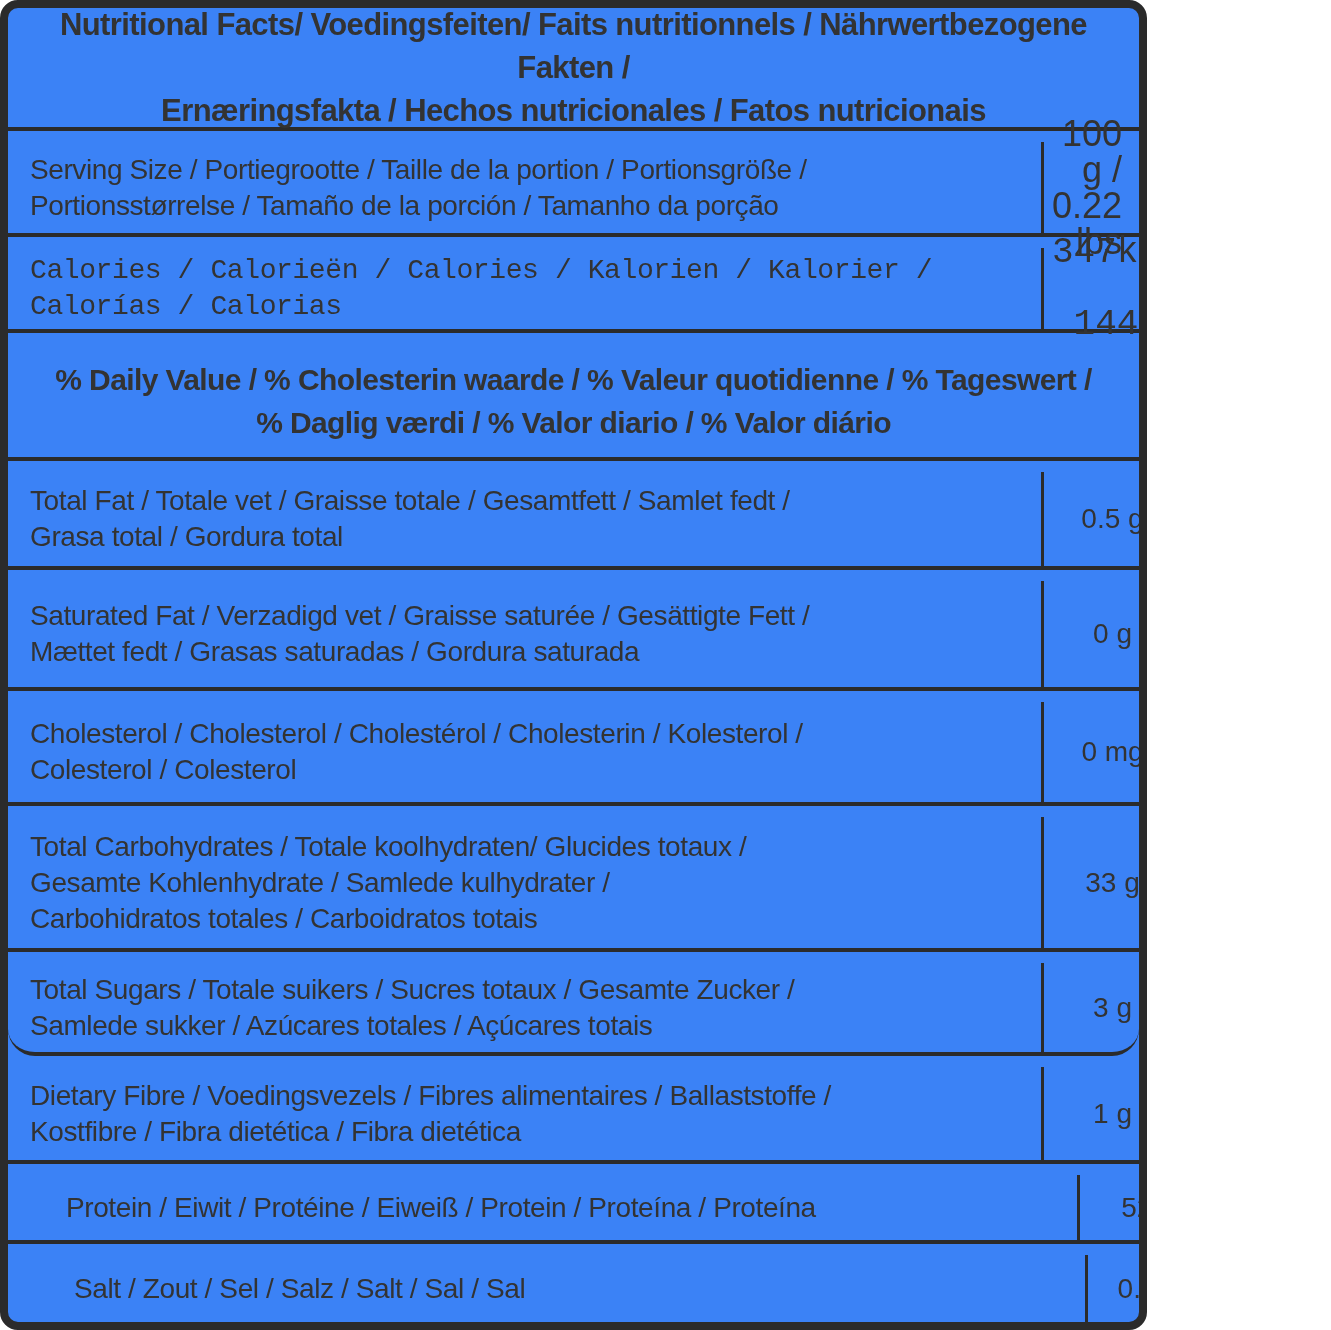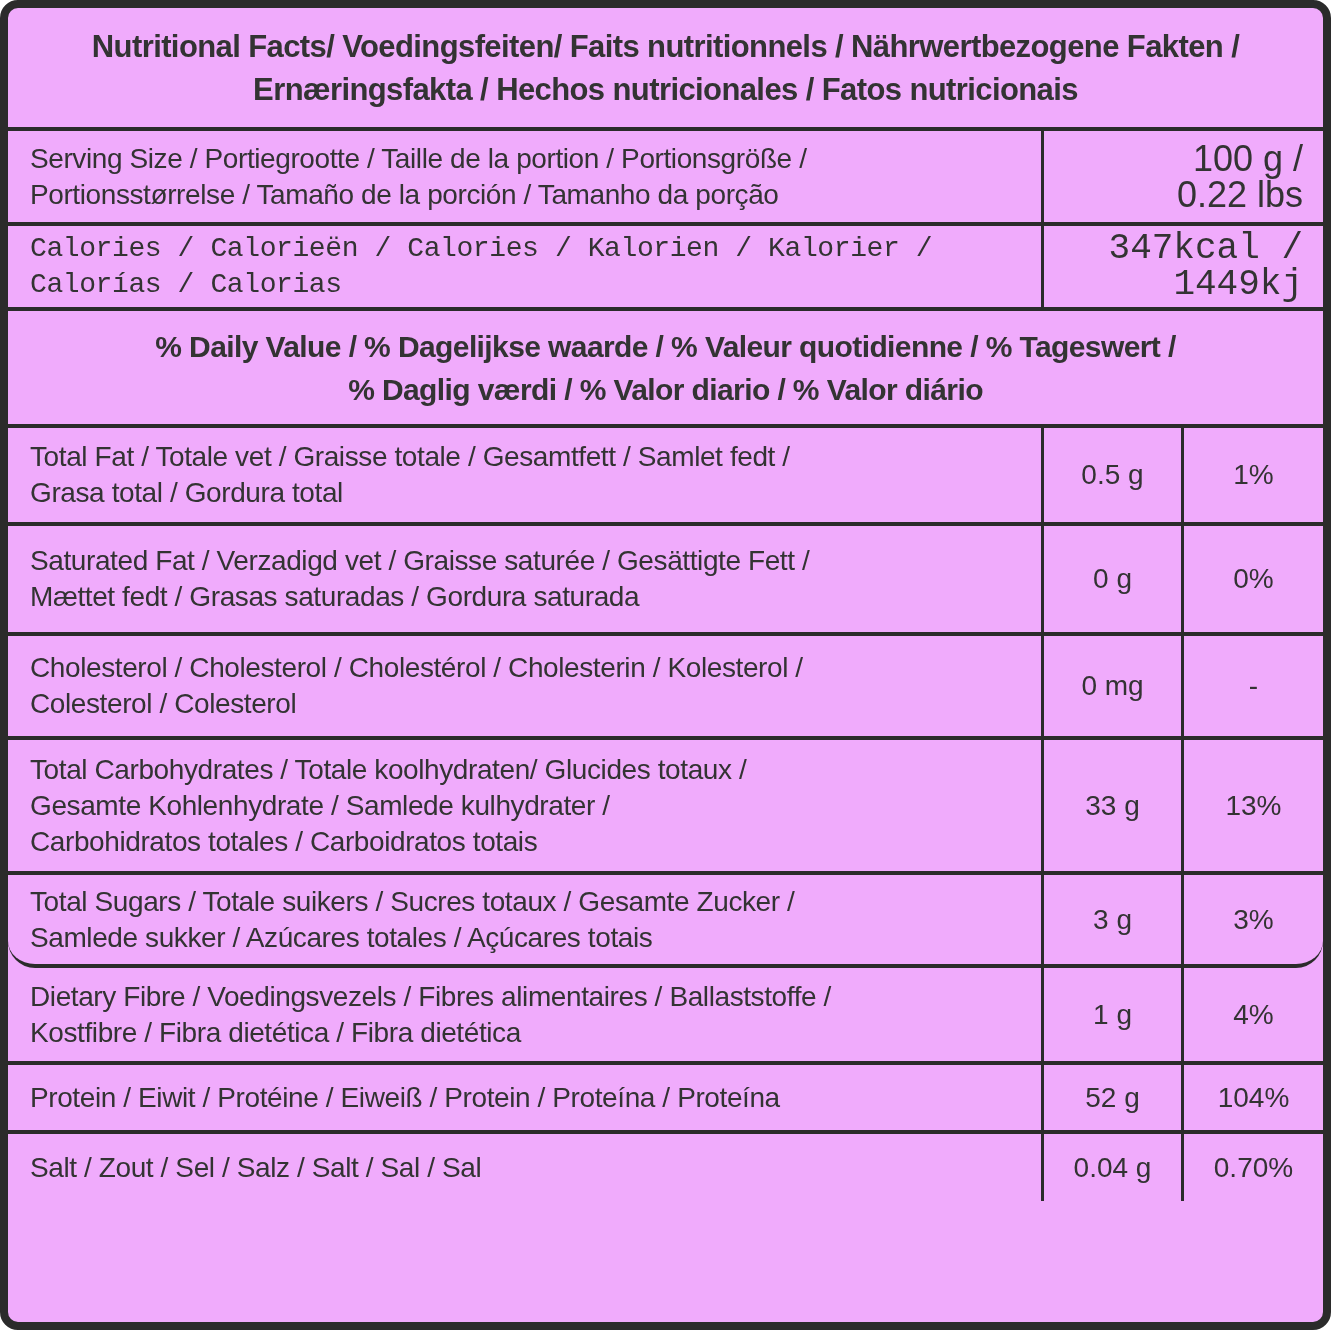--- a/index.html
+++ b/index.html
@@ -12,38 +12,39 @@
   .page{
     width:1331px;
     height:1330px;
     position:relative;
     background:#ffffff;
   }
   .nf-label{
     box-sizing:border-box;
     position:absolute;
     left:0; top:0;
-    width:1331px;
+    width:1147px;
     height:1330px;
-    background:#f0abfc;
+    background:#3b82f6;
     border:8px solid #2b2b2b;
     border-radius:18px;
     overflow:hidden;
     display:flex;
     flex-direction:column;
+    justify-content:space-between;
   }
   .row{
     box-sizing:border-box;
     border-bottom:4px solid #2b2b2b;
     display:flex;
     flex-direction:row;
     align-items:stretch;
     flex:0 0 auto;
   }
-  .row:last-child{ border-bottom:none; }
+  .row:last-child{ border-bottom:none;padding-left:44px; }
 
   .cell{
     box-sizing:border-box;
     display:flex;
     align-items:center;
     white-space:pre-line;
   }
 
   
   .lab{
@@ -108,21 +109,21 @@
     line-height:43px;
     letter-spacing:-0.6px;
     white-space:pre-line;
   }
   .nrow-0{ height:98px; }
   .nrow-1{ height:110px; }
   .nrow-2{ height:104px; }
   .nrow-3{ height:135px; }
   .nrow-4{ height:93px;border-radius:27px; }
   .nrow-5{ height:97px; }
-  .nrow-6{ height:69px; }
+  .nrow-6{ height:69px;padding-left:36px; }
   .nrow-7{ height:67px; }
   .r-footer{
     flex:1 1 auto;
     align-items:center;
     justify-content:center;
     text-align:center;
     font-size:28px;
     line-height:39px;
     padding:0 40px;
     white-space:pre-line;
@@ -143,21 +144,21 @@
       <div class="cell val-right">100 g /
 0.22 lbs</div>
     </div>
 
     <div class="row r-calories">
       <div class="cell lab">Calories / Calorieën / Calories / Kalorien / Kalorier / Calorías / Calorias</div>
       <div class="cell val-right">347kcal /
 1449kj</div>
     </div>
 
-    <div class="row r-dv">% Daily Value / % Dagelijkse waarde / % Valeur quotidienne / % Tageswert /
+    <div class="row r-dv">% Daily Value / % Cholesterin waarde / % Valeur quotidienne / % Tageswert /
 % Daglig værdi / % Valor diario / % Valor diário</div>
 
     <div style="display:contents" id="nutrient-rows">
       <div class="row nrow nrow-0">
         <div class="cell lab nlab">Total Fat / Totale vet / Graisse totale / Gesamtfett / Samlet fedt /
 Grasa total / Gordura total</div>
         <div class="cell amt namt">0.5 g</div>
         <div class="cell pct npct">1%</div>
       </div>
     

